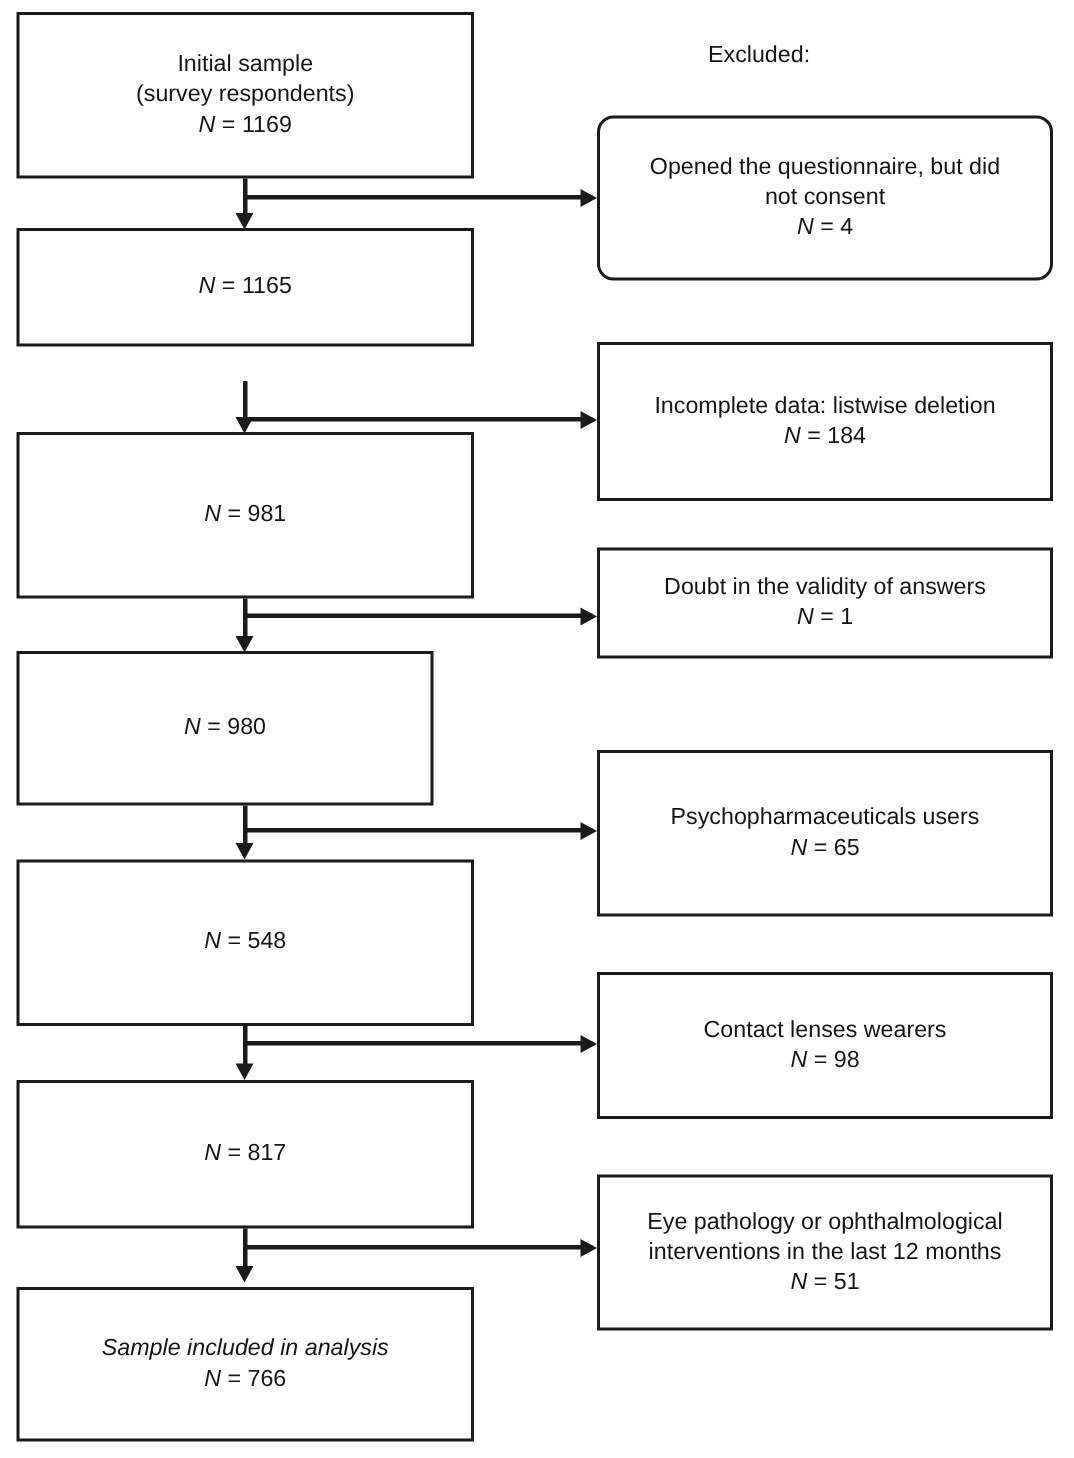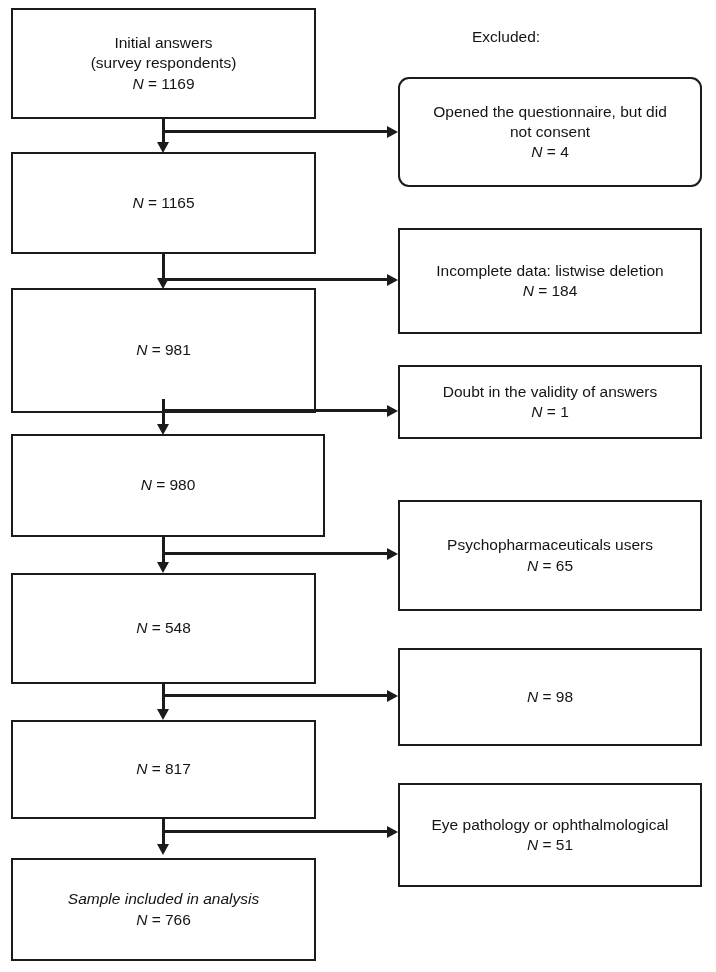--- a/index.html
+++ b/index.html
@@ -86,34 +86,34 @@
   }
 </style>
 </head>
 <body>
 
 <div id="flowchart">
 
   <div class="caption" style="left:472px; top:28px;">Excluded:</div>
 
   <div class="node" style="left:11px; top:8px; width:305px; height:111px;">
-    <span class="ln">Initial answers</span>
+    <span class="ln">Initial sample</span>
     <span class="ln">(survey respondents)</span>
     <span class="ln"><i class="nvar">N</i><span> = </span><span>1169</span></span>
   </div>
 
-  <div class="node" style="left:11px; top:152px; width:305px; height:102px;">
+  <div class="node" style="left:11px; top:152px; width:305px; height:79px;">
     <span class="ln"><i class="nvar">N</i><span> = </span><span>1165</span></span>
   </div>
 
-  <div class="node" style="left:11px; top:288px; width:305px; height:125px;">
+  <div class="node" style="left:11px; top:288px; width:305px; height:111px;">
     <span class="ln"><i class="nvar">N</i><span> = </span><span>981</span></span>
   </div>
 
-  <div class="node" style="left:11px; top:434px; width:314px; height:103px;">
+  <div class="node" style="left:11px; top:434px; width:278px; height:103px;">
     <span class="ln"><i class="nvar">N</i><span> = </span><span>980</span></span>
   </div>
 
   <div class="node" style="left:11px; top:573px; width:305px; height:111px;">
     <span class="ln"><i class="nvar">N</i><span> = </span><span>548</span></span>
   </div>
 
   <div class="node" style="left:11px; top:720px; width:305px; height:99px;">
     <span class="ln"><i class="nvar">N</i><span> = </span><span>817</span></span>
   </div>
@@ -138,25 +138,27 @@
     <span class="ln">Doubt in the validity of answers</span>
     <span class="ln"><i class="nvar">N</i><span> = </span><span>1</span></span>
   </div>
 
   <div class="node" style="left:398px; top:500px; width:304px; height:111px;align-items:center;">
     <span class="ln">Psychopharmaceuticals users</span>
     <span class="ln"><i class="nvar">N</i><span> = </span><span>65</span></span>
   </div>
 
   <div class="node" style="left:398px; top:648px; width:304px; height:98px;">
+    <span class="ln">Contact lenses wearers</span>
     <span class="ln"><i class="nvar">N</i><span> = </span><span>98</span></span>
   </div>
 
   <div class="node" style="left:398px; top:783px; width:304px; height:104px;">
     <span class="ln">Eye pathology or ophthalmological</span>
+    <span class="ln">interventions in the last 12 months</span>
     <span class="ln"><i class="nvar">N</i><span> = </span><span>51</span></span>
   </div>
 
   <div class="vline" style="left:162px; top:119px; height:29px;"></div>
   <div class="arrow-down" style="left:157px; top:142px;"></div>
   <div class="hline" style="left:162px; top:130px; width:233px;"></div>
   <div class="arrow-right" style="left:387px; top:126px;"></div>
 
   <div class="vline" style="left:162px; top:254px; height:30px;"></div>
   <div class="arrow-down" style="left:157px; top:278px;"></div>

